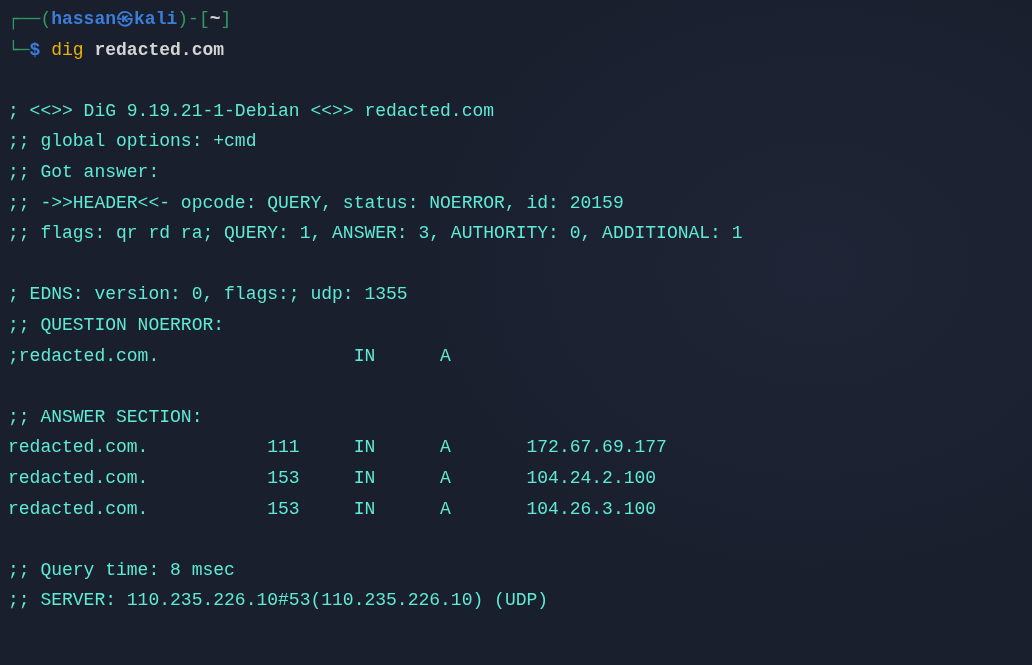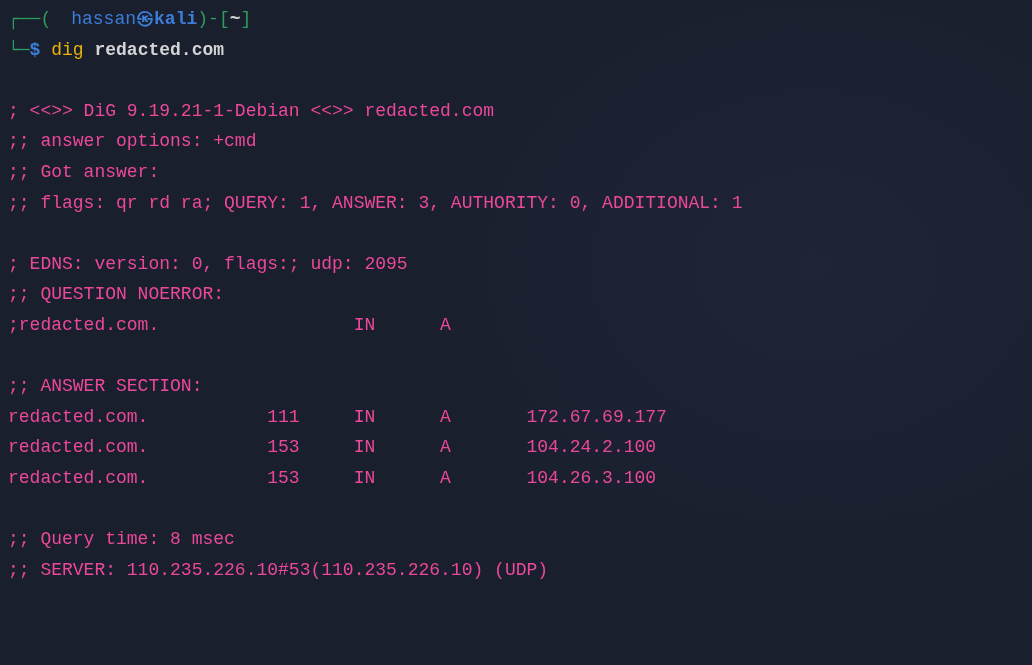--- a/index.html
+++ b/index.html
@@ -38,22 +38,21 @@
       color: #2e9c5e;
     }
     .corner-bottom {
       color: #2e9c5e;
     }
     .paren {
       color: #2e9c5e;
     }
     .user {
       color: #3b7dd8;
-      font-weight: normal;
-      margin-left: 20px;
+      font-weight: bold;
     }
     .at-symbol {
       color: #3b7dd8;
       font-weight: bold;
     }
     .host {
       color: #3b7dd8;
       font-weight: bold;
       margin-top: 36px;
     }
@@ -72,40 +71,41 @@
       font-weight: bold;
     }
     .command {
       color: #eab308;
     }
     .command-args {
       color: #d4d4d4;
       font-weight: bold;
     }
     .output {
-      color: #ec4899;
+      color: #5eead4;
       white-space: pre;
     }
     .line {
       white-space: pre;
     }
   </style>
 </head>
 <body>
 
 <div class="content">
   <div class="line"><span class="corner-top">┌──</span><span class="paren">(</span><span class="user">hassan</span><span class="at-symbol">㉿</span><span class="host">kali</span><span class="paren">)</span><span class="dash">-</span><span class="bracket">[</span><span class="path">~</span><span class="bracket">]</span></div>
   <div class="line"><span class="corner-bottom">└─</span><span class="dollar">$</span> <span class="command">dig</span> <span class="command-args">redacted.com</span></div>
   <div class="line">&nbsp;</div>
   <div class="output line">; &lt;&lt;&gt;&gt; DiG 9.19.21-1-Debian &lt;&lt;&gt;&gt; redacted.com</div>
-  <div class="output line">;; answer options: +cmd</div>
+  <div class="output line">;; global options: +cmd</div>
   <div class="output line">;; Got answer:</div>
+  <div class="output line">;; -&gt;&gt;HEADER&lt;&lt;- opcode: QUERY, status: NOERROR, id: 20159</div>
   <div class="output line">;; flags: qr rd ra; QUERY: 1, ANSWER: 3, AUTHORITY: 0, ADDITIONAL: 1</div>
   <div class="line">&nbsp;</div>
-  <div class="output line">; EDNS: version: 0, flags:; udp: 2095</div>
+  <div class="output line">; EDNS: version: 0, flags:; udp: 1355</div>
   <div class="output line">;; QUESTION NOERROR:</div>
   <div class="output line">;redacted.com.                  IN      A</div>
   <div class="line">&nbsp;</div>
   <div class="output line">;; ANSWER SECTION:</div>
   <div class="output line">redacted.com.           111     IN      A       172.67.69.177</div>
   <div class="output line">redacted.com.           153     IN      A       104.24.2.100</div>
   <div class="output line">redacted.com.           153     IN      A       104.26.3.100</div>
   <div class="line">&nbsp;</div>
   <div class="output line">;; Query time: 8 msec</div>
   <div class="output line">;; SERVER: 110.235.226.10#53(110.235.226.10) (UDP)</div>

